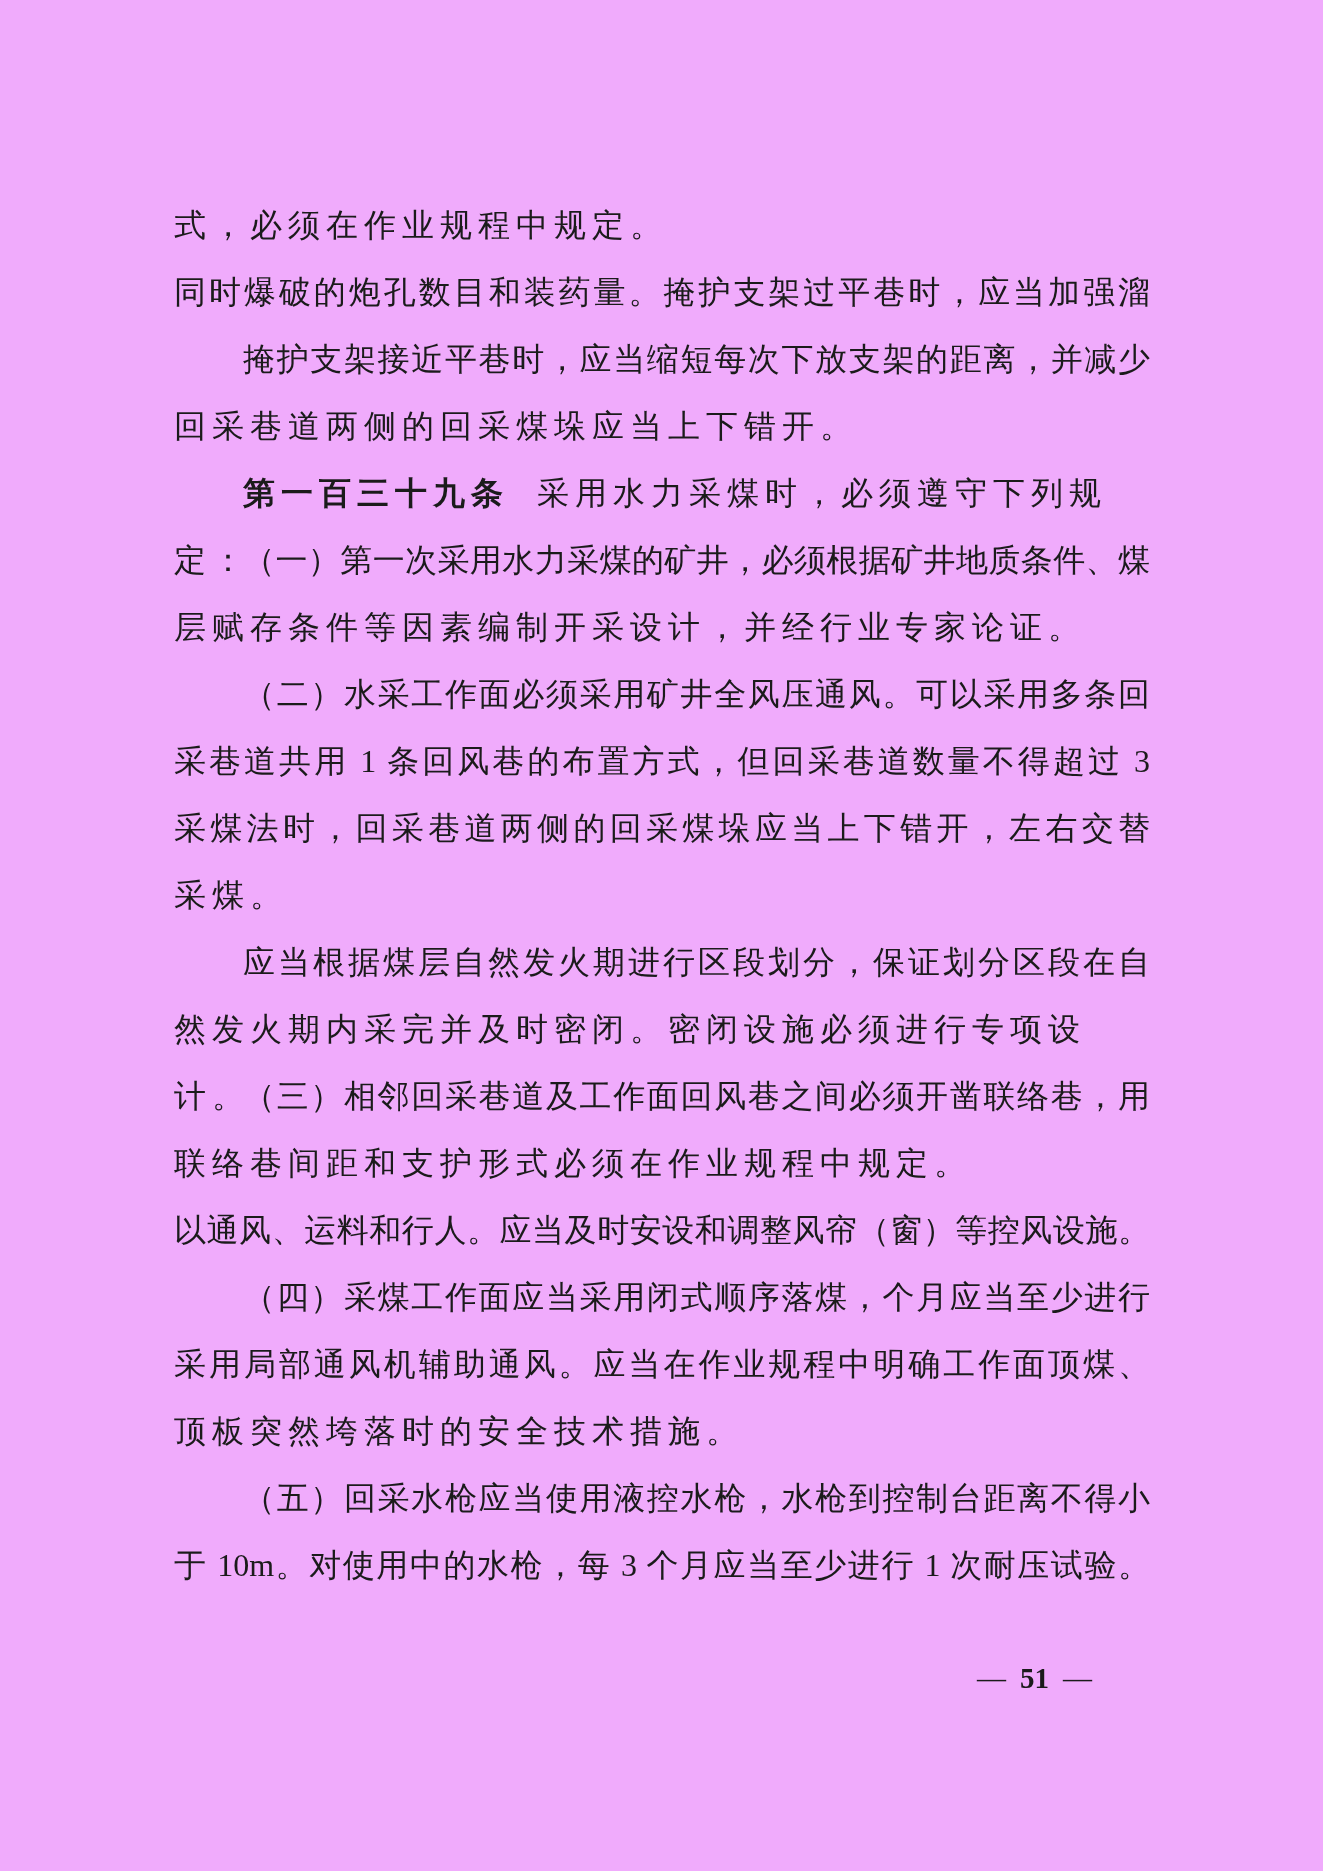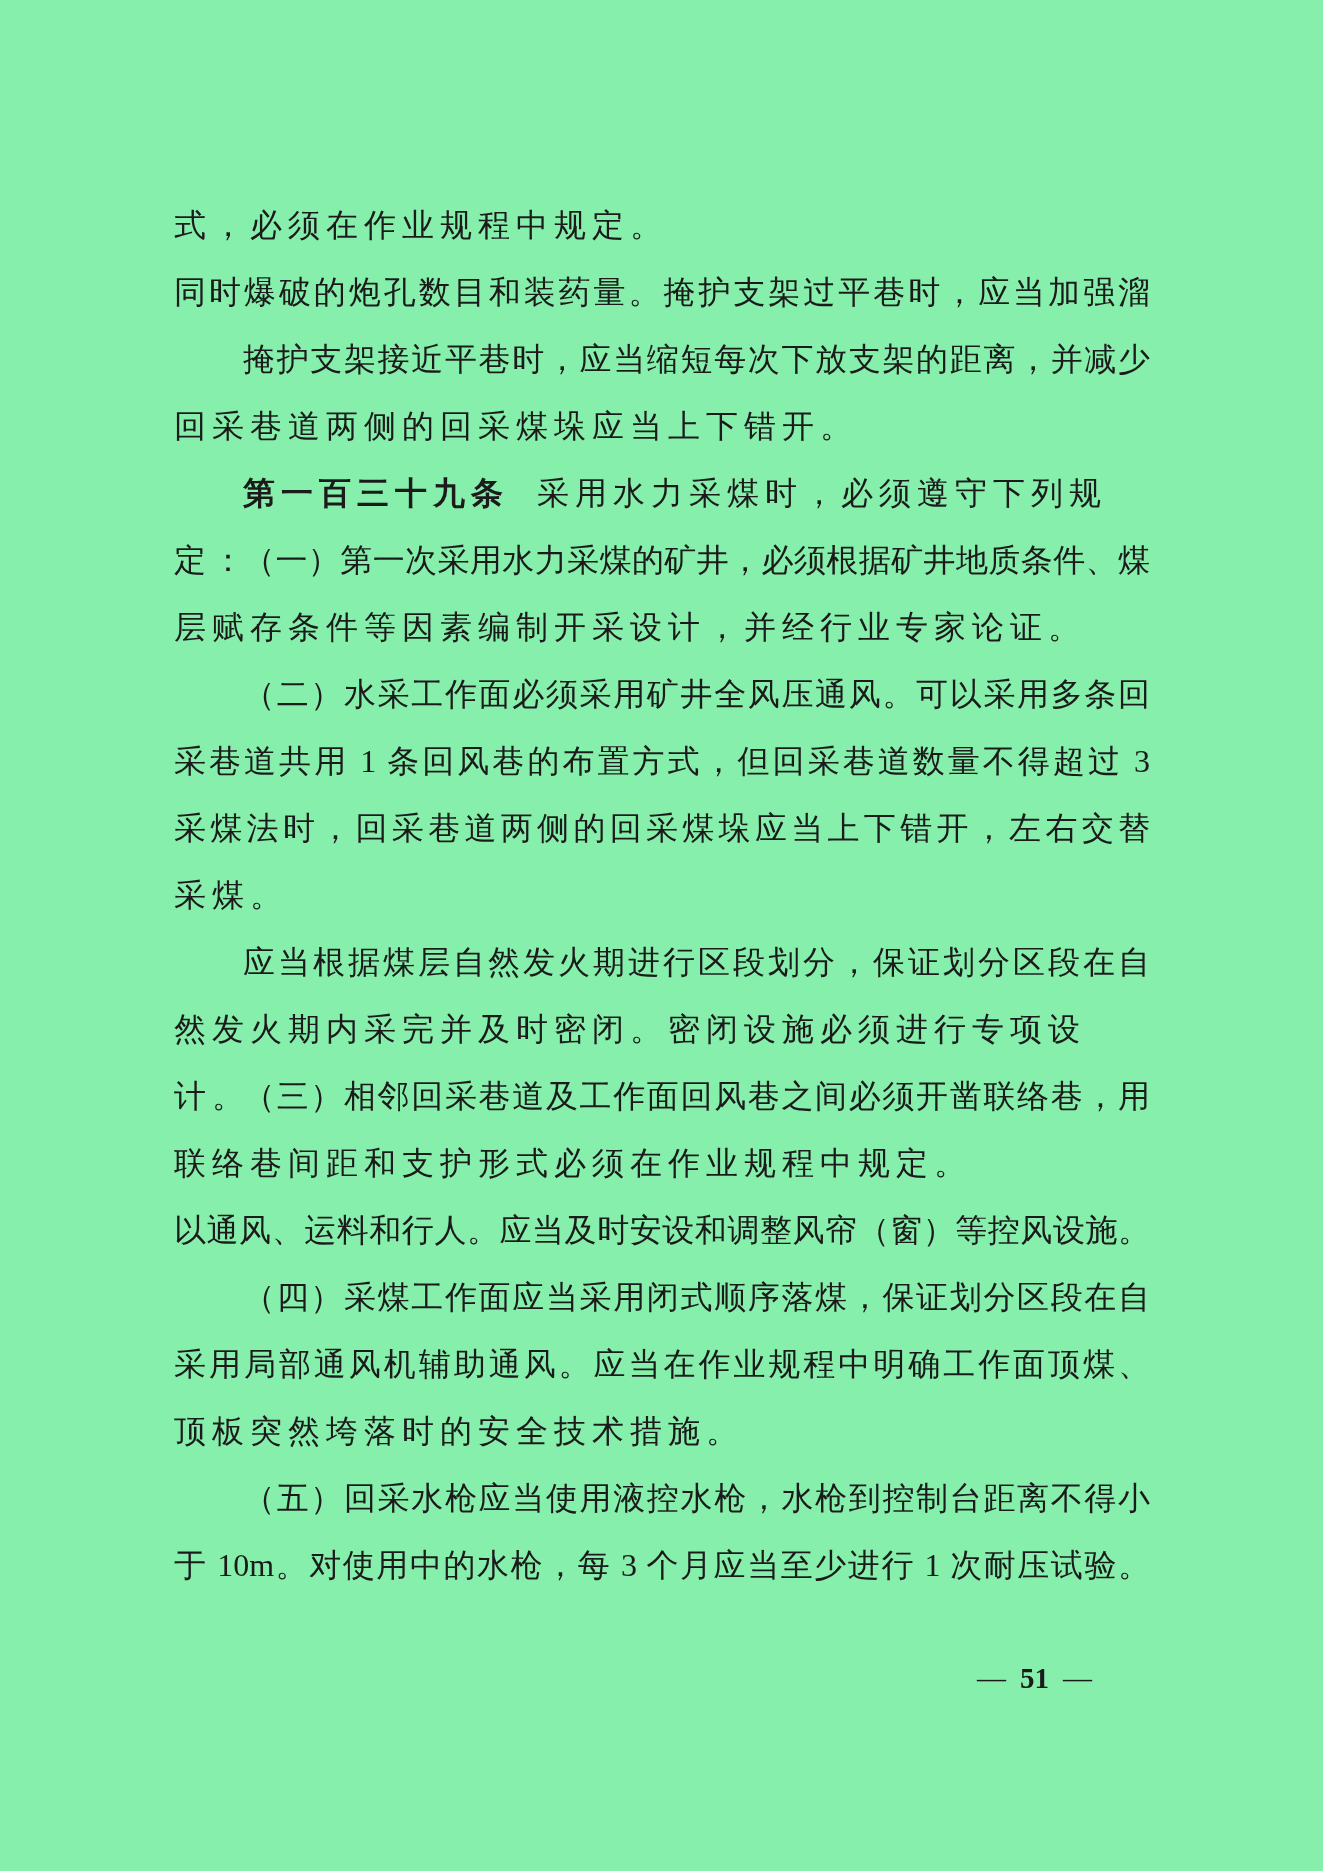--- a/index.html
+++ b/index.html
@@ -1,20 +1,20 @@
 <!DOCTYPE html>
 <html><head>
 <meta charset="utf-8">
 <style>
   html, body { margin: 0; padding: 0; background: #e8e8e8; }
   .page {
     position: relative;
     width: 1323px;
     height: 1871px;
-    background: #86efac;
+    background: #f0abfc;
     font-family: "Liberation Serif", serif;
     color: #1b1b1b;
     overflow: hidden;
   }
   .doc {
     position: absolute;
     left: 174px;
     top: 192px;
     width: 976px;
     font-size: 32px;
@@ -89,21 +89,21 @@
       <div class="line end">然发火期内采完并及时密闭。密闭设施必须进行专项设计。</div>
     </div>
 
     <div>
       <div class="line ind fill">（三）相邻回采巷道及工作面回风巷之间必须开凿联络巷，用</div>
       <div class="line end">联络巷间距和支护形式必须在作业规程中规定。</div>
       <div class="line fill">以通风、运料和行人。应当及时安设和调整风帘（窗）等控风设施。</div>
     </div>
 
     <div>
-      <div class="line ind fill">（四）采煤工作面应当采用闭式顺序落煤，保证划分区段在自</div>
+      <div class="line ind fill">（四）采煤工作面应当采用闭式顺序落煤，个月应当至少进行</div>
       <div class="line fill">采用局部通风机辅助通风。应当在作业规程中明确工作面顶煤、</div>
       <div class="line end">顶板突然垮落时的安全技术措施。</div>
     </div>
 
     <div>
       <div class="line ind fill">（五）回采水枪应当使用液控水枪，水枪到控制台距离不得小</div>
       <div class="line fill">于 10m。对使用中的水枪，每 3 个月应当至少进行 1 次耐压试验。</div>
     </div>
 
   </div>

